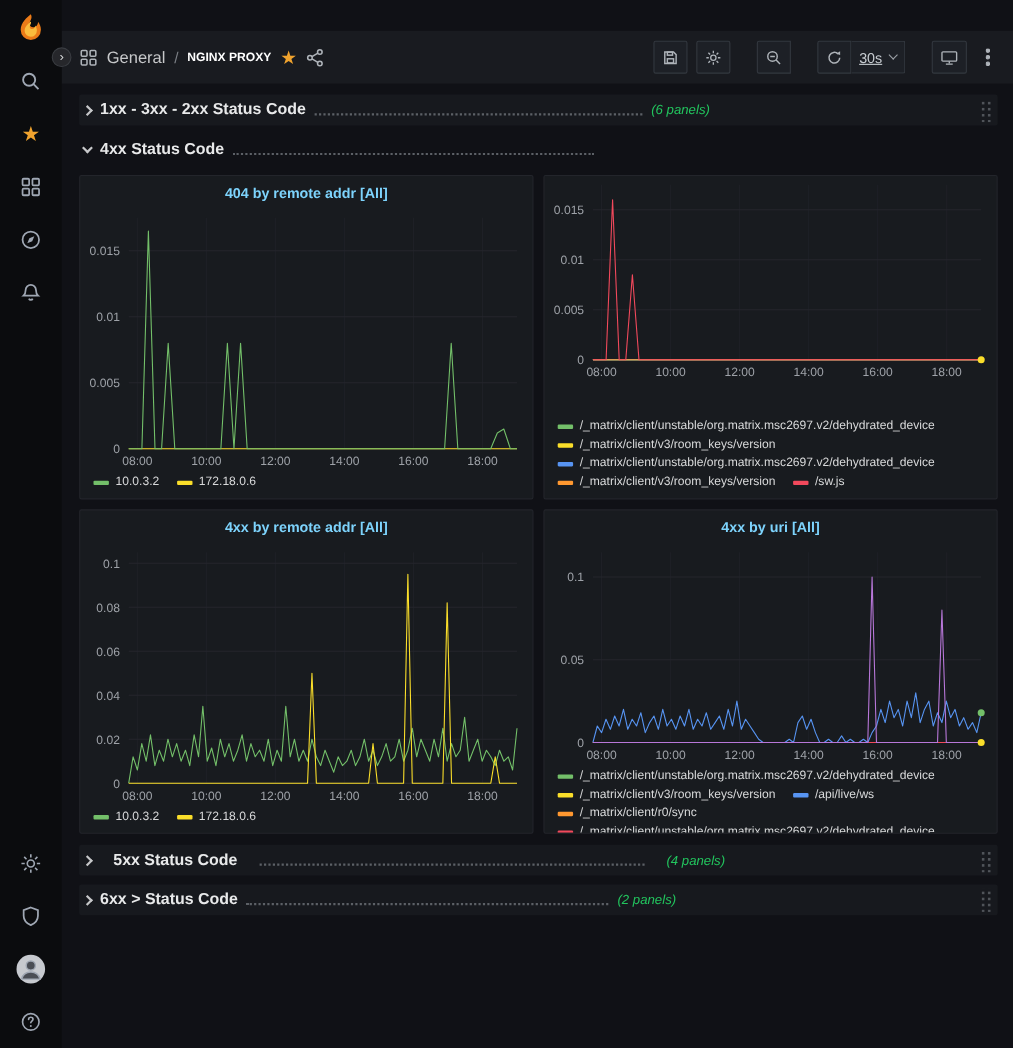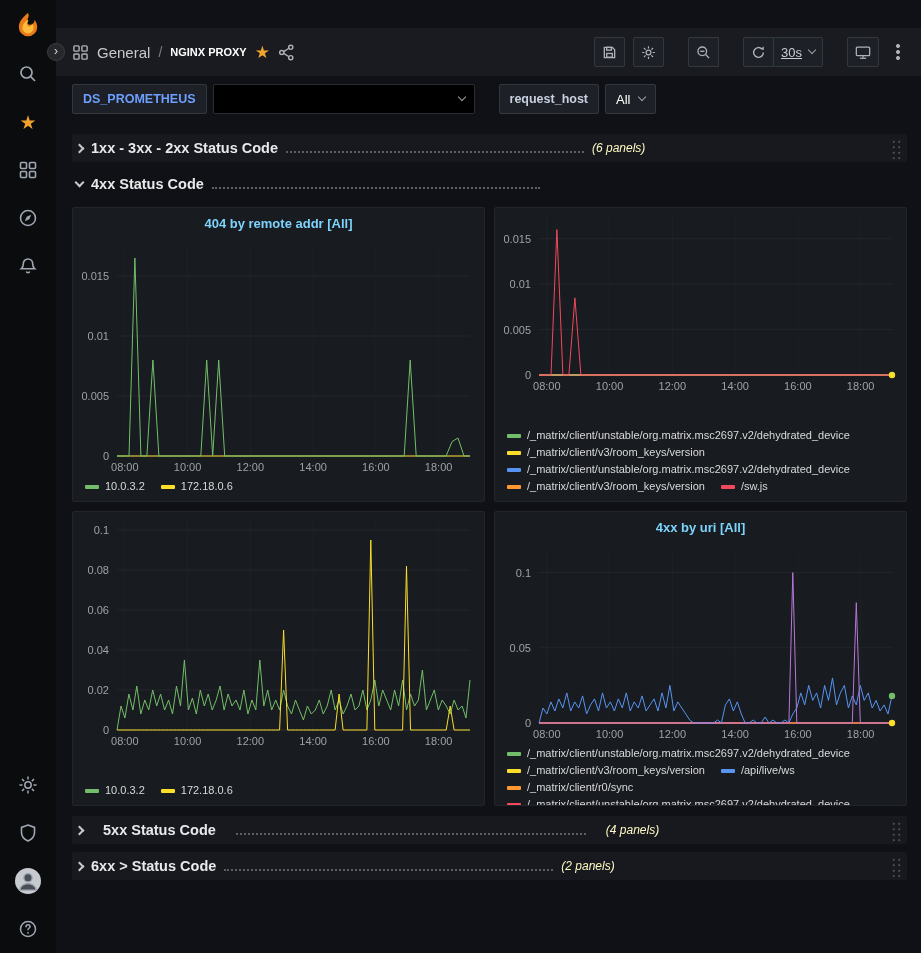--- a/index.html
+++ b/index.html
@@ -93,21 +93,21 @@
   .row-header.collapsed { background:#17191e; }
   .row-chevron {
     width:7px; height:7px; border-right:2px solid #c7c8ca; border-bottom:2px solid #c7c8ca;
     display:inline-block; flex:0 0 auto;
   }
   .row-chevron.right { transform:rotate(-45deg); }
   .row-chevron.down { transform:rotate(45deg); margin-top:-4px; }
   .row-title { font-size:14.5px; font-weight:700; color:#e8e9ea; white-space:nowrap; }
   .row-dots { height:0; border-bottom:2px dotted #5c6066; margin-top:8px; flex:0 0 auto; }
   .w300 { width:298px; } .w330 { width:328px; } .w352 { width:350px; } .w331 { width:329px; }
-  .row-count { font-style:italic; font-size:12px; color:#fef9c3; white-space:nowrap; }
+  .row-count { font-style:italic; font-size:12px; color:#22c55e; white-space:nowrap; }
   .row-grip {
     margin-left:auto; width:11px; height:21px;
     background-image:radial-gradient(#50545a 1.1px, transparent 1.4px);
     background-size:5.5px 5.5px; background-position:1px 1px; cursor:grab;
   }
 
   .panel-grid {
     display:grid; grid-template-columns:1fr 1fr; grid-auto-rows:295px; gap:9px; margin-top:9px;
   }
   .panel {
@@ -270,33 +270,20 @@
     </button>
     <button class="hbtn icon-only">
       <svg width="4" height="16" viewBox="0 0 4 16">
         <circle cx="2" cy="2" r="1.6" fill="#aeb3b9"></circle>
           <circle cx="2" cy="8" r="1.6" fill="#aeb3b9"></circle>
           <circle cx="2" cy="14" r="1.6" fill="#aeb3b9"></circle>
       </svg>
     </button>
   </header>
 
-  <div class="submenu">
-    <span class="var-label">DS_PROMETHEUS</span>
-    <span class="black-select">
-      <span></span>
-      <span class="chev"></span>
-    </span>
-    <span class="gap12"></span>
-    <span class="var-label" style="color:#c8d0e0;">request_host</span>
-    <span class="value-select">
-      <span>All</span>
-      <span class="chev"></span>
-    </span>
-  </div>
 
   <div class="dash">
 
     <div class="row-header collapsed">
       <span class="row-chevron right"></span>
       <span class="row-title">1xx - 3xx - 2xx Status Code</span>
       <span class="row-dots w300"></span>
       <span class="row-count">(6 panels)</span>
       <span class="row-grip"></span>
     </div>
@@ -398,20 +385,21 @@
               <span>/_matrix/client/v3/room_keys/version</span>
             </span>
             <span class="legend-item">
               <span class="legend-swatch" style="background: rgb(242, 73, 92);"></span>
               <span>/sw.js</span>
             </span>
           </div>
       </section>
 
       <section class="panel">
+        <div class="panel-title">4xx by remote addr [All]</div>
         <div class="panel-chart">
             <svg width="411" height="238">
               <line x1="51.84444444444445" y1="8" x2="51.84444444444445" y2="218" stroke="#1e2026" stroke-width="1"></line>
               <text x="51.84444444444445" y="233" text-anchor="middle" fill="#9ea2a8" font-size="11">08:00</text>
               <line x1="114.60000000000001" y1="8" x2="114.60000000000001" y2="218" stroke="#1e2026" stroke-width="1"></line>
               <text x="114.60000000000001" y="233" text-anchor="middle" fill="#9ea2a8" font-size="11">10:00</text>
               <line x1="177.35555555555555" y1="8" x2="177.35555555555555" y2="218" stroke="#1e2026" stroke-width="1"></line>
               <text x="177.35555555555555" y="233" text-anchor="middle" fill="#9ea2a8" font-size="11">12:00</text>
               <line x1="240.11111111111111" y1="8" x2="240.11111111111111" y2="218" stroke="#1e2026" stroke-width="1"></line>
               <text x="240.11111111111111" y="233" text-anchor="middle" fill="#9ea2a8" font-size="11">14:00</text>

